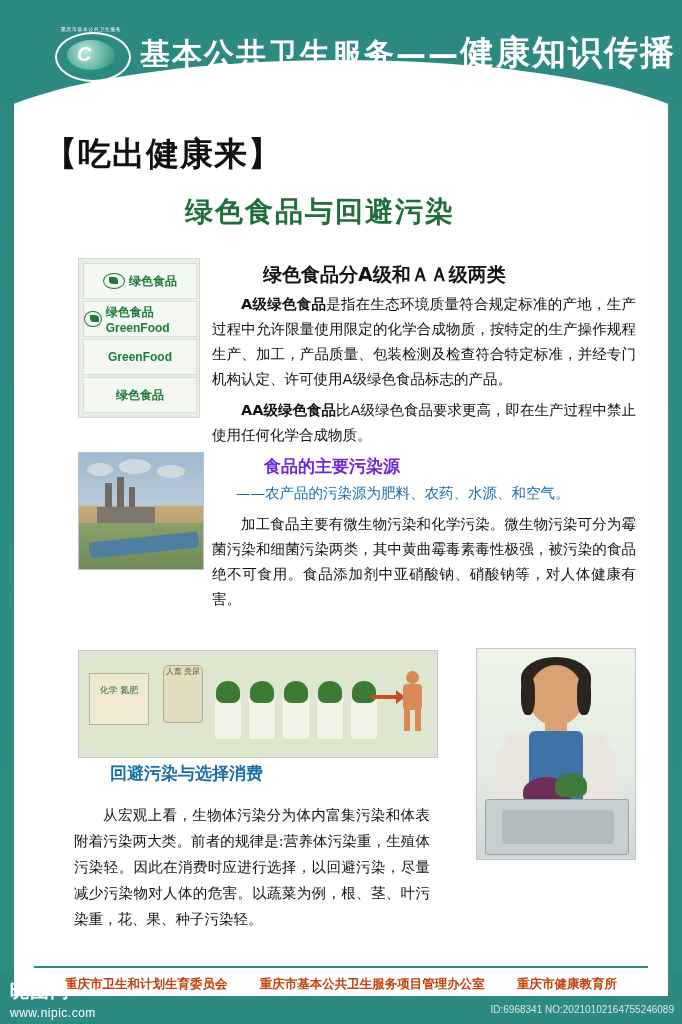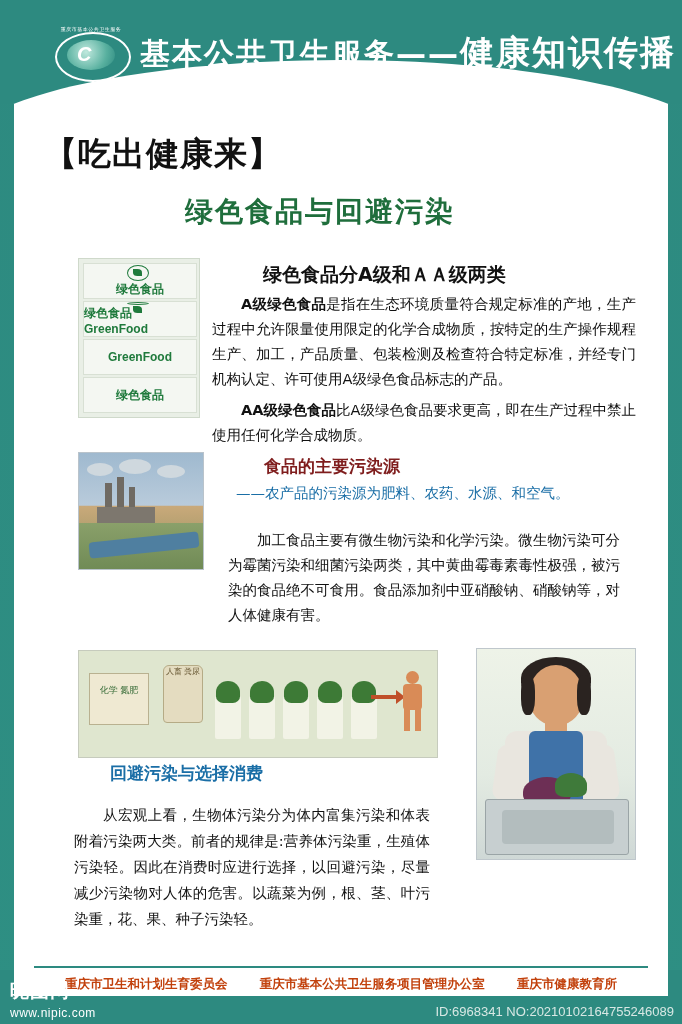--- a/index.html
+++ b/index.html
@@ -88,21 +88,21 @@
     background:#e9efe6;
     border:1px solid #cfd9cb;
     box-sizing:border-box;
   }
   .gf-cell{
     position:absolute;left:4px;width:114px;height:36px;
     background:#f4f7f2;
     border:1px solid #d8e0d4;
     box-sizing:border-box;
     display:flex;align-items:center;justify-content:center;
-    font-size:12px;color:#1f7a3c;font-weight:bold;flex-direction:column;
+    font-size:12px;color:#1f7a3c;font-weight:bold;
   }
   .gf-cell .leaf{
     display:inline-block;width:20px;height:14px;margin-right:4px;
     border:1.5px solid #1f7a3c;border-radius:50%;
     position:relative;
   }
   .gf-cell .leaf:after{
     content:"";position:absolute;left:5px;top:3px;width:9px;height:7px;
     background:#1f7a3c;border-radius:0 50% 0 50%;
   }
@@ -144,35 +144,35 @@
   .river{
     position:absolute;left:0;top:70px;width:126px;height:48px;
     background:linear-gradient(180deg,#8aa06a 0%, #6f8a55 100%);
   }
   .river:after{
     content:"";position:absolute;left:10px;top:14px;width:110px;height:16px;
     background:#4f7fa0;transform:rotate(-6deg);border-radius:4px;
   }
   .sec2-title{
     position:absolute;left:264px;top:455px;
-    font-size:17px;font-weight:bold;color:#7f1d1d;
+    font-size:17px;font-weight:bold;color:#6d28d9;
     font-family:"DejaVu Sans","Liberation Sans",sans-serif;
   }
   .sec2-sub{
     position:absolute;left:236px;top:484px;
     font-size:14.5px;color:#1a6ea6;
     font-family:"DejaVu Sans","Liberation Sans",sans-serif;
   }
   .sec2-body{
     position:absolute;left:212px;top:512px;width:424px;
     font-size:14.5px;line-height:25px;color:#111111;
     text-align:justify;
     font-family:"DejaVu Sans","Liberation Sans",sans-serif;
   }
-  .sec2-body p{margin:16px;text-indent:2em;}
+  .sec2-body p{margin:0;text-indent:2em;}
   
   .veg-img{
     position:absolute;left:78px;top:650px;width:360px;height:108px;
     border:1px solid #c6cbbd;box-sizing:border-box;
     background:#dfe6cf;
     overflow:hidden;
   }
   .veg-bag{
     position:absolute;left:10px;top:22px;width:60px;height:52px;
     background:#efe9d2;border:1px solid #b9b190;
@@ -261,21 +261,21 @@
   }
   .footer-orgs span{margin:0 14px;}
   .watermark{
     position:absolute;left:10px;top:978px;
     color:#ffffff;
   }
   .wm-title{font-size:19px;font-weight:bold;letter-spacing:1px;font-family:"DejaVu Sans","Liberation Sans",sans-serif;}
   .wm-url{font-size:12px;letter-spacing:.5px;margin-top:2px;}
   .footer-id{
     position:absolute;right:8px;top:1004px;
-    font-size:13px;color:#d8e8e4;
+    font-size:10px;color:#d8e8e4;
     font-family:"Liberation Sans",sans-serif;
   }
 </style>
 </head>
 <body>
 
 <div class="poster">
   <div class="frame"></div>
 
   <div class="header">

